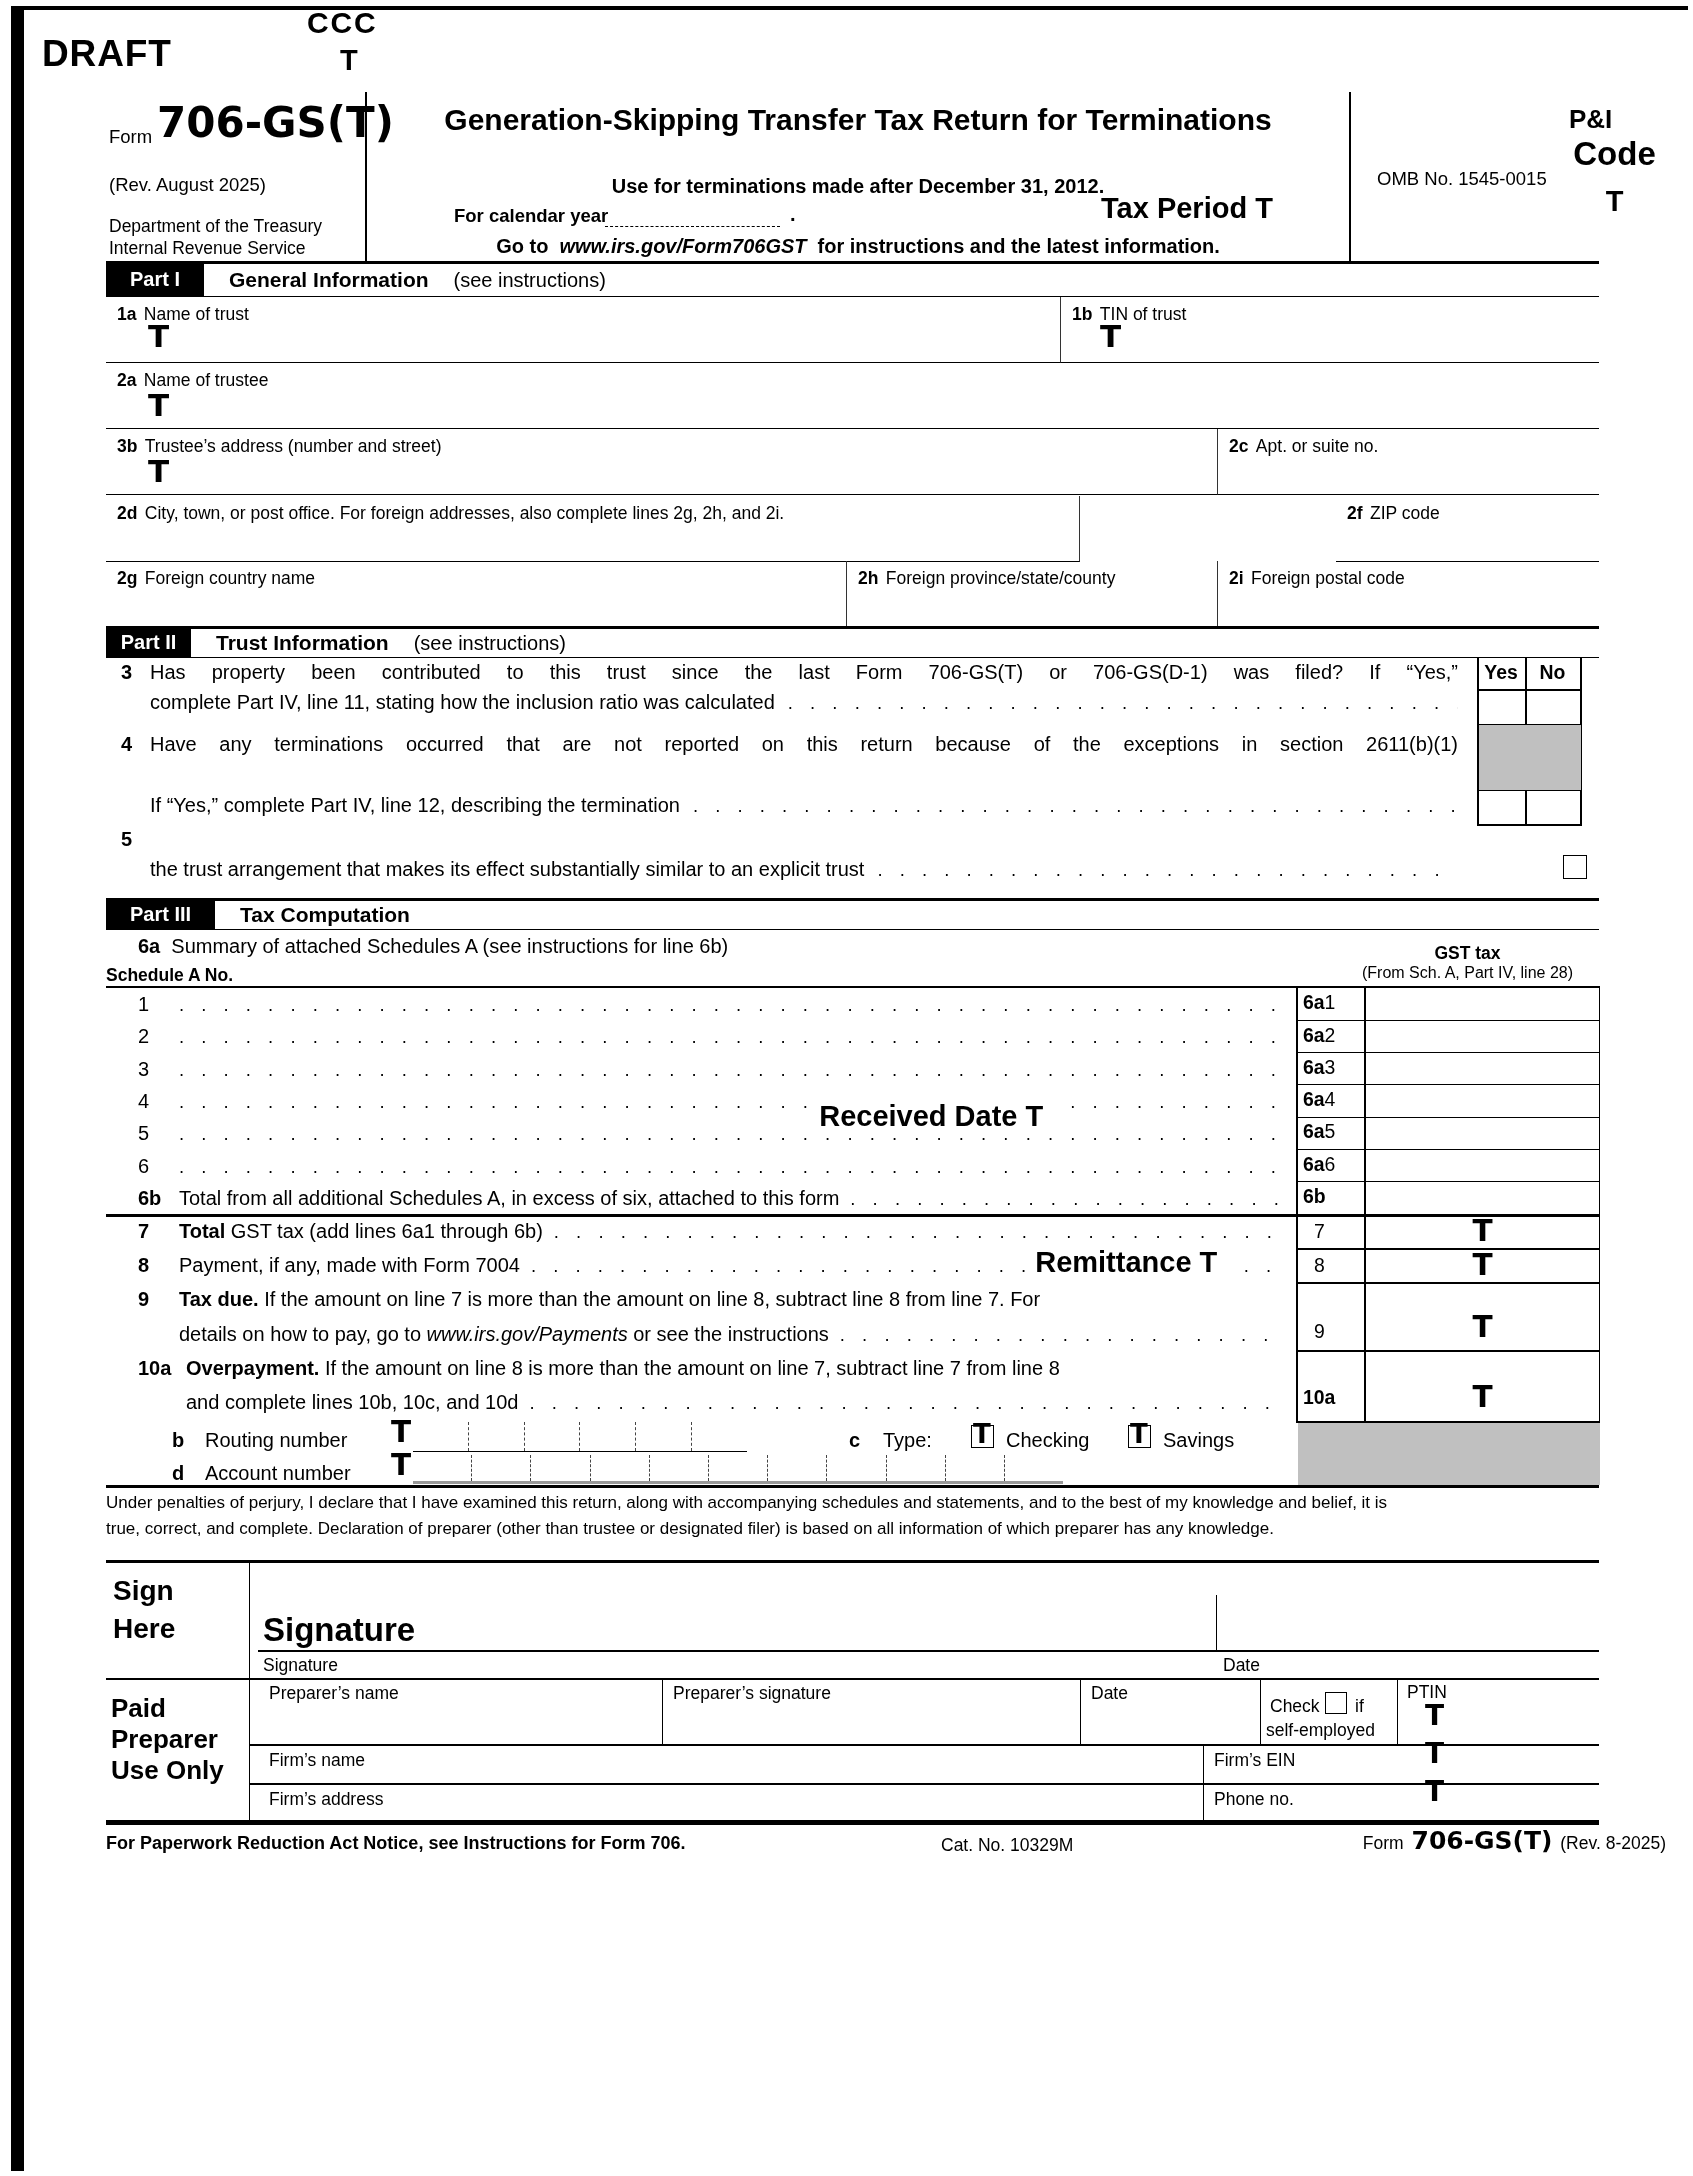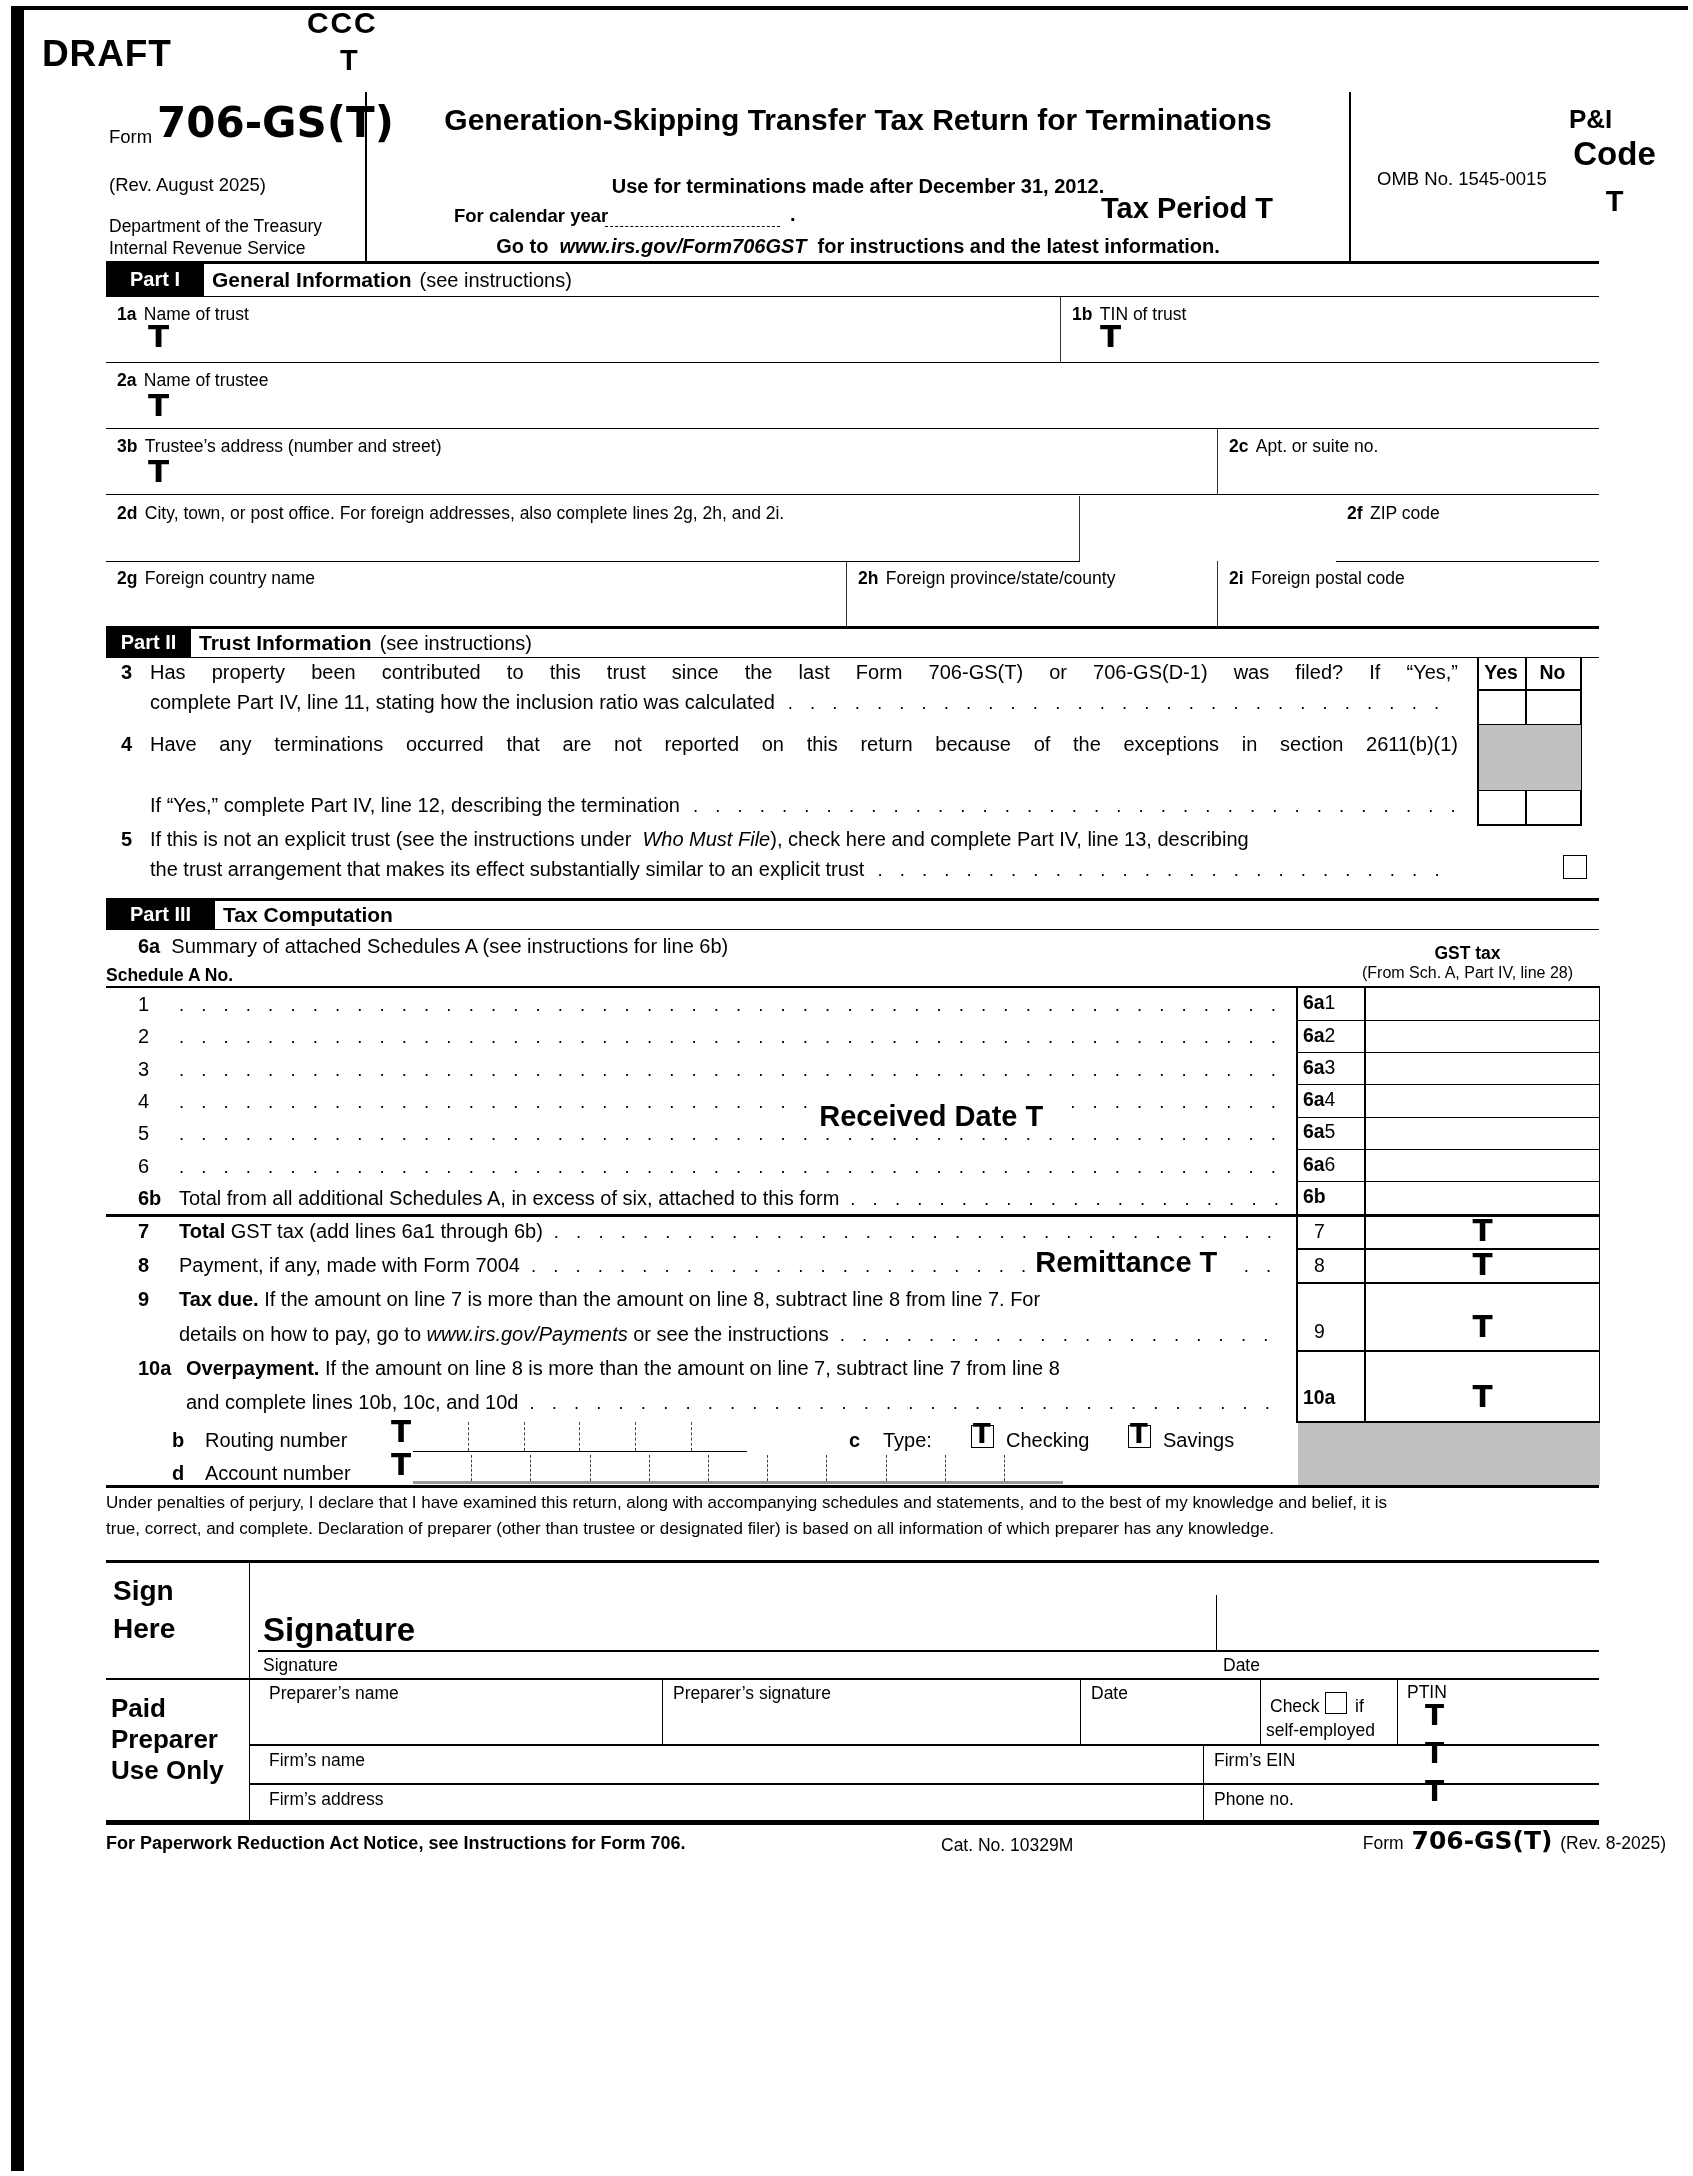--- a/index.html
+++ b/index.html
@@ -3,21 +3,21 @@
 <meta charset="utf-8">
 <style>
 *{box-sizing:border-box;margin:0;padding:0}
 body{background:#e8e8e8}
 .page{position:relative;width:1694px;height:2176px;background:#fff;font-family:"Liberation Sans",sans-serif;color:#000;overflow:hidden}
 .a{position:absolute}
 .b{font-weight:700}
 .i{font-style:italic}
 .hl{position:absolute;background:#000}
 .vl{position:absolute;background:#000}
-.bar{position:absolute;display:flex;align-items:center;gap:8px;border-top:3.7px solid #000;border-bottom:1.8px solid #000;background:#fff}
+.bar{position:absolute;display:flex;align-items:center;gap:25px;border-top:3.7px solid #000;border-bottom:1.8px solid #000;background:#fff}
 .badge{background:#000;color:#fff;font-weight:700;font-size:20px;display:flex;align-items:center;justify-content:center;height:100%;padding-bottom:1.8px}
 .tmark{font-family:"DejaVu Sans",sans-serif;font-weight:700;font-size:31px;line-height:1}
 .lead{display:flex;align-items:baseline;white-space:nowrap}
 .dots{flex:1;overflow:hidden;white-space:nowrap;word-spacing:12px;font-size:18.5px}
 .flabel{font-size:17.5px;padding:6.5px 0 0 11px;white-space:nowrap}
 .flabel .n{font-weight:700;margin-right:7.4px}
 .q{font-size:20px;white-space:nowrap}
 .just{text-align:justify;text-align-last:justify;white-space:normal}
 .shade{background:#c0c0c0}
 .cell{position:absolute}
@@ -133,24 +133,20 @@
     <span>complete Part IV, line 11, stating how the inclusion ratio was calculated</span>
     <span class="dots" style="margin-left:13px">. . . . . . . . . . . . . . . . . . . . . . . . . . . . . . . . . . . . . . . . . . . . . . . . . . . . . . . . . . . .</span>
   </div>
   <div class="a b q" style="left:121px;top:733px">4</div>
   <div class="a q just" style="left:150px;top:733px;width:1308px">Have any terminations occurred that are not reported on this return because of the exceptions in section 2611(b)(1)</div>
   <div class="a q lead" style="left:150px;top:794px;width:1308px">
     <span>If “Yes,” complete Part IV, line 12, describing the termination</span>
     <span class="dots" style="margin-left:13px">. . . . . . . . . . . . . . . . . . . . . . . . . . . . . . . . . . . . . . . . . . . . . . . . . . . . . . . . . . . .</span>
   </div>
   <div class="a b q" style="left:121px;top:828px">5</div>
-  <div class="a q" style="left:150px;top:828px;width:1308px">
-    <span>If this is not an explicit trust (see the instructions under</span>
-    <span class="i ml6">Who Must File</span><span>), check here and complete Part IV, line 13, describing</span>
-  </div>
   <div class="a q lead" style="left:150px;top:858px;width:1308px">
     <span>the trust arrangement that makes its effect substantially similar to an explicit trust</span>
     <span class="dots" style="margin-left:13px">. . . . . . . . . . . . . . . . . . . . . . . . . . . . . . . . . . . . . . . . . . . . . . . . . . . . . . . . . . . .</span>
   </div>
 
   <div class="bar" style="left:106px;top:898px;width:1493px;height:32px">
     <span class="badge" style="width:109px">Part III</span>
     <span class="b" style="font-size:21px">Tax Computation</span>
   </div>
 

